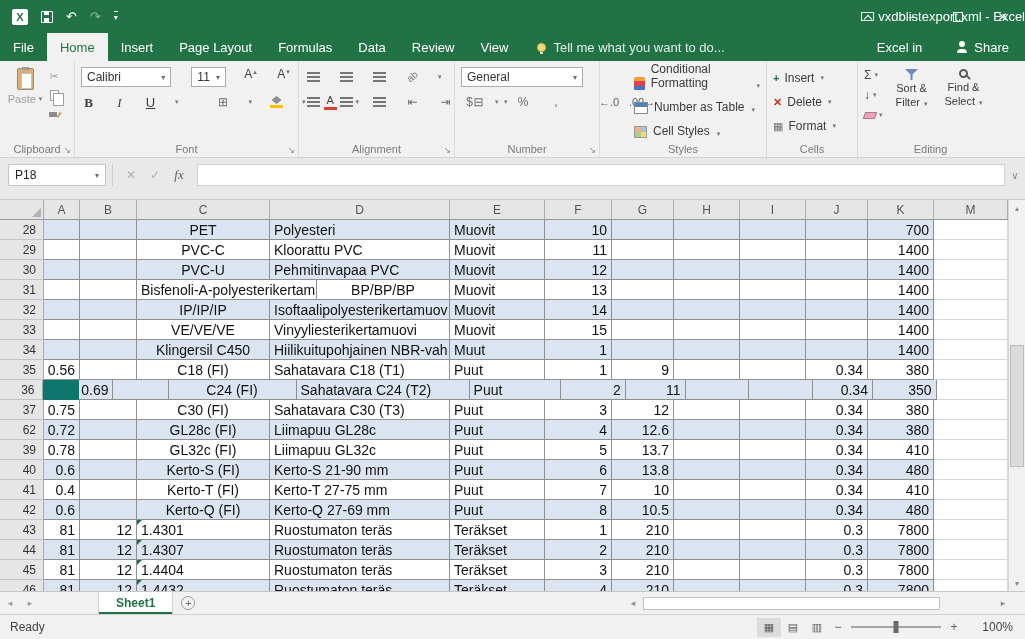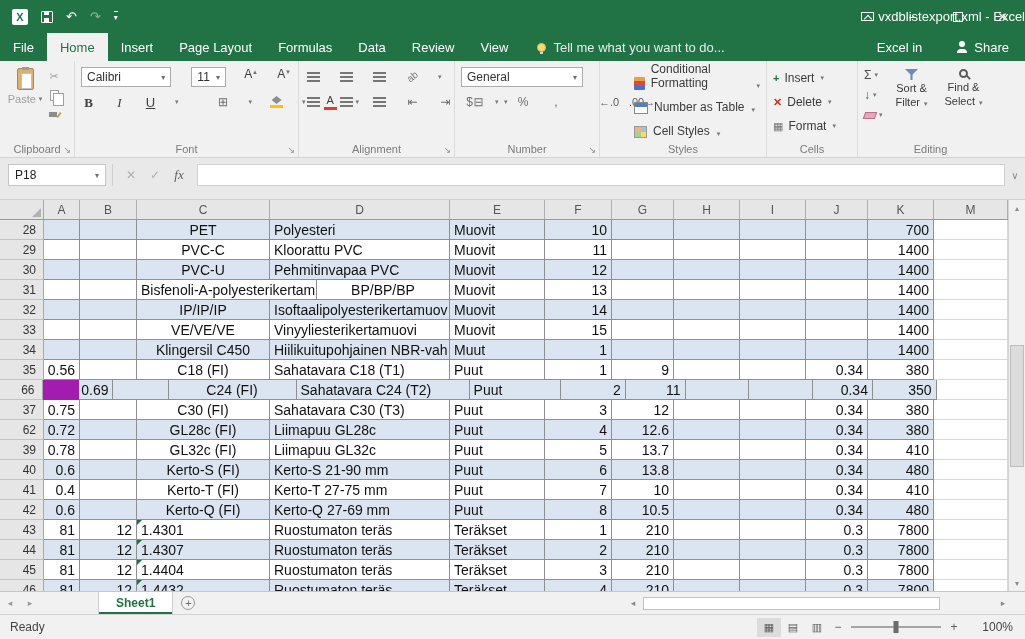--- a/index.html
+++ b/index.html
@@ -122,21 +122,21 @@
   .finput { flex:1; height:22px; background:#fff; border:1px solid #d0d0d0; margin-left:6px; font-size:13px; padding:0 5px; color:#111; }
   .fexpand { width:20px; height:22px; display:flex; align-items:center; justify-content:center; color:#8a8a8a; font-size:10px; }
 
   
   .sheet { display:flex; height:391px; flex:0 0 auto; }
   .gridcol { width:1008px; }
   .colheads { height:20px; display:flex; background:#e6e6e6; border-bottom:1px solid #999; }
   .corner { width:44px; height:100%; border-right:1px solid #a8a8a8; position:relative; background:#e6e6e6; }
   .corner::after { content:''; position:absolute; right:2px; bottom:2px; width:0; height:0; border-left:9px solid transparent; border-bottom:9px solid #b2b2b2; }
   .colhead { height:100%; display:flex; align-items:center; justify-content:center; font-size:12px; color:#555; border-right:1px solid #aeaeae; background:#e6e6e6; }
-  .rows { height:371px; overflow:hidden; background:#a21caf; width:1008px; }
+  .rows { height:371px; overflow:hidden; background:#0f766e; width:1008px; }
   .grow { display:flex; height:20px; }
   .rowhead { width:44px; background:#e6e6e6; border-right:1px solid #a8a8a8; border-bottom:1px solid #c3c3c3; font-size:12px; color:#333; display:flex; align-items:center; justify-content:flex-end; padding-right:7px; }
   .cell { border-right:1px solid #8f8f8f; border-bottom:1px solid #8f8f8f; font-size:14px; color:#111; display:flex; align-items:center; overflow:hidden; white-space:nowrap; padding:0 4px; position:relative; background:#fff; }
   .cell.light { border-right-color:#d8d8d8; border-bottom-color:#d8d8d8; }
   .grow.banded .cell:not(.light) { background:#dbe5f1; }
   .cell.err::before { content:''; position:absolute; top:0; left:0; width:0; height:0; border-top:5px solid #1e7145; border-right:5px solid transparent; }
 
   .vscroll { width:17px; background:#f1f1f1; border-left:1px solid #d4d4d4; display:flex; flex-direction:column; }
   .varrow { height:16px; display:flex; align-items:center; justify-content:center; color:#8a8a8a; font-size:8px; }
   .vtrack { flex:1; position:relative; }
@@ -554,21 +554,21 @@
             <div class="cell" style="width: 95px; justify-content: flex-start;">Puut</div>
             <div class="cell" style="width: 67px; justify-content: flex-end;">1</div>
             <div class="cell" style="width: 62px; justify-content: flex-end;">9</div>
             <div class="cell" style="width: 66px; justify-content: flex-end;"></div>
             <div class="cell" style="width: 66px; justify-content: flex-end;"></div>
             <div class="cell" style="width: 62px; justify-content: flex-end;">0.34</div>
             <div class="cell" style="width: 66px; justify-content: flex-end;">380</div>
             <div class="cell light" style="width: 74px; justify-content: flex-start;"></div>
           </div>
           <div class="grow banded">
-            <div class="rowhead">66</div>
+            <div class="rowhead">36</div>
             <div class="cell" style="width: 36px; justify-content: flex-end; margin-left: 36px;">0.69</div>
             <div class="cell" style="width: 57px; justify-content: flex-end;"></div>
             <div class="cell" style="width: 133px; justify-content: center;">C24 (FI)</div>
             <div class="cell" style="width: 180px; justify-content: flex-start;">Sahatavara C24 (T2)</div>
             <div class="cell" style="width: 95px; justify-content: flex-start;">Puut</div>
             <div class="cell" style="width: 67px; justify-content: flex-end;">2</div>
             <div class="cell" style="width: 62px; justify-content: flex-end;">11</div>
             <div class="cell" style="width: 66px; justify-content: flex-end;"></div>
             <div class="cell" style="width: 66px; justify-content: flex-end;"></div>
             <div class="cell" style="width: 62px; justify-content: flex-end;">0.34</div>

